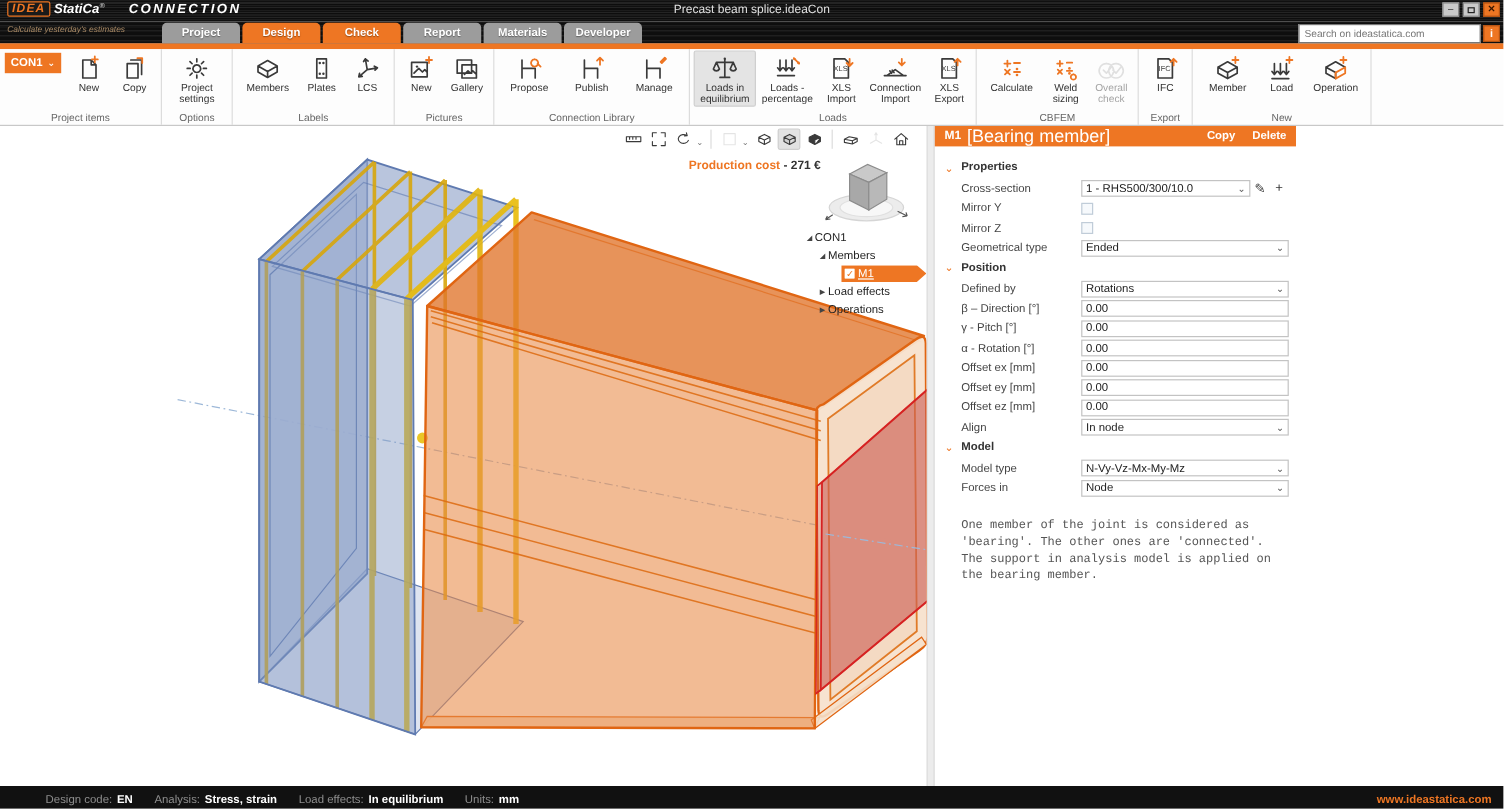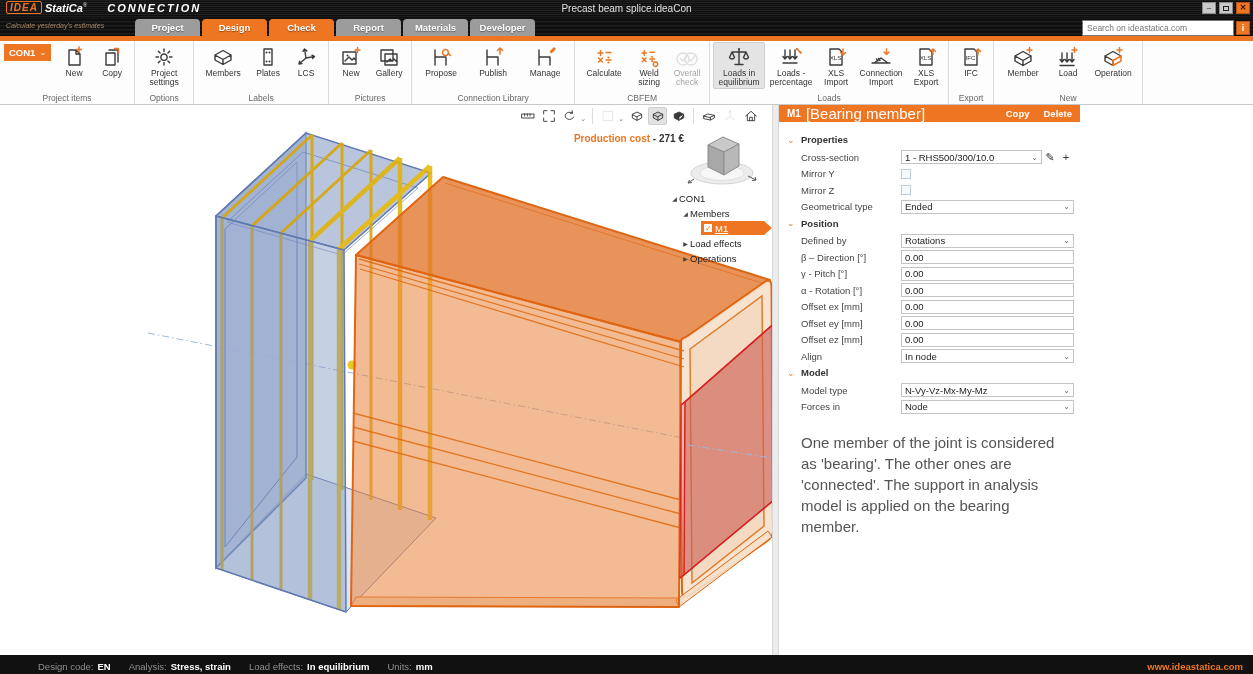--- a/index.html
+++ b/index.html
@@ -99,21 +99,21 @@
   .sec-header { display:flex; align-items:center; margin:4px 0 5px 0; }
   .sec-chev { color:#ee7623; font-size:9px; width:14px; }
   .sec-title { font-weight:bold; color:#333; font-size:9.5px; }
   .prow { display:flex; align-items:center; margin:0 0 2.5px 14px; height:14px; }
   .prow .plabel { width:100px; flex:none; color:#444; }
   .pctrl { flex:1; height:14px; border:1px solid #c3c3c3; background:#fff; color:#222;
     display:flex; align-items:center; padding:0 3px; position:relative; }
   .pctrl .chev { position:absolute; right:3px; font-size:8px; color:#666; }
   .pcheck { width:10px; height:10px; border:1px solid #c0ccd8; background:#f6f9fc; }
   .extra-ic { width:16px; text-align:center; color:#333; font-size:11px; flex:none; }
-  .panel-info { margin:18px 4px 0 14px; color:#555; font-size:15px; line-height:1.4; }
+  .panel-info { margin:18px 4px 0 14px; color:#555; font-size:10px; line-height:1.4;font-family:Liberation Mono, monospace; }
 
   
   .statusbar { height:19px; background:#111; display:flex; align-items:center; padding:4px 10px 0 38px; gap:18px; }
   .sb-item { display:flex; gap:4px; font-size:9.5px; }
   .sb-label { color:#8f8f8f; }
   .sb-value { color:#fff; font-weight:bold; }
   .sb-site { margin-left:auto; color:#ee7623; font-weight:bold; font-size:9.5px; }
 </style>
 </head>
 <body>
@@ -257,47 +257,20 @@
               <path d="M6 20V5 M6 12h11 M17 20v-8" fill="none" stroke="#3a3a3a" stroke-width="1.4" stroke-linecap="round" stroke-linejoin="round"></path>
               <path d="M17.5 6.5 21 3l1 1-3.5 3.5z" fill="none" stroke="#ee7623" stroke-width="1.5" stroke-linecap="round" stroke-linejoin="round"></path>
             </svg></div>
           <div class="rlabel">Manage</div>
         </div>
       </div>
       <div class="rgroup-label">Connection Library</div>
     </div>
     <div class="rgroup">
       <div class="rrow">
-        <div class="rbtn wide">
-          <div class="ric"><svg viewBox="0 0 24 24">
-              <path d="M6 8h5 M8.5 5.5v5 M6.5 17l4-4 M6.5 13l4 4 M14 7.5h5 M14 15h5" fill="none" stroke="#ee7623" stroke-width="1.5" stroke-linecap="round" stroke-linejoin="round"></path>
-              <circle cx="16.5" cy="12.5" r="1.1" fill="#ee7623"></circle>
-              <circle cx="16.5" cy="17.5" r="1.1" fill="#ee7623"></circle>
-            </svg></div>
-          <div class="rlabel">Calculate</div>
-        </div>
-        <div class="rbtn">
-          <div class="ric"><svg viewBox="0 0 24 24">
-              <path d="M5 8h4.5 M7.25 5.75v4.5 M5.5 16.5l3.5-3.5 M5.5 13l3.5 3.5 M13 7.2h4.5 M13 14h4.5 M18.5 17a2.2 2.2 0 1 0 .01 0" fill="none" stroke="#ee7623" stroke-width="1.5" stroke-linecap="round" stroke-linejoin="round"></path>
-              <circle cx="15.2" cy="12" r="1.1" fill="#ee7623"></circle>
-              <circle cx="15.2" cy="16.2" r="1.1" fill="#ee7623"></circle>
-            </svg></div>
-          <div class="rlabel">Weld sizing</div>
-        </div>
-        <div class="rbtn disabled">
-          <div class="ric"><svg viewBox="0 0 24 24">
-              <path d="M8 8a6 6 0 1 0 .01 0 M5.5 13.5 8 16l4-5 M16 8a6 6 0 1 0 .01 0 M13.5 13.5 16 16l4-5" fill="none" stroke="#bdbdbd" stroke-width="1.4" stroke-linecap="round" stroke-linejoin="round"></path>
-            </svg></div>
-          <div class="rlabel">Overall check</div>
-        </div>
-      </div>
-      <div class="rgroup-label">CBFEM</div>
-    </div>
-    <div class="rgroup">
-      <div class="rrow">
         <div class="rbtn wide selected">
           <div class="ric"><svg viewBox="0 0 24 24">
               <path d="M12 4.5v15 M8 19.5h8 M5 7h14 M5 7l-2.5 5.5a2.8 2.8 0 0 0 5 0z M19 7l-2.5 5.5a2.8 2.8 0 0 0 5 0z" fill="none" stroke="#3a3a3a" stroke-width="1.4" stroke-linecap="round" stroke-linejoin="round"></path>
               <circle cx="12" cy="4" r="1" fill="#3a3a3a"></circle>
             </svg></div>
           <div class="rlabel">Loads in equilibrium</div>
         </div>
         <div class="rbtn wide">
           <div class="ric"><svg viewBox="0 0 24 24">
               <path d="M6 5v9 M4 11.5 6 14l2-2.5 M11 5v9 M9 11.5 11 14l2-2.5 M16 5v9 M14 11.5 16 14l2-2.5 M4 18h14" fill="none" stroke="#3a3a3a" stroke-width="1.4" stroke-linecap="round" stroke-linejoin="round"></path>
@@ -325,20 +298,47 @@
         <div class="rbtn">
           <div class="ric"><svg viewBox="0 0 24 24">
               <path d="M6 4h9l3 3v13H6z" fill="none" stroke="#3a3a3a" stroke-width="1.4" stroke-linecap="round" stroke-linejoin="round"></path>
               <path d="M19 9.5V4 M16.5 6.5 19 4l2.5 2.5" fill="none" stroke="#ee7623" stroke-width="1.5" stroke-linecap="round" stroke-linejoin="round"></path>
               <text x="11.5" y="14.5" text-anchor="middle" font-size="6.2" fill="#3a3a3a" font-family="Liberation Sans, sans-serif">XLS</text>
             </svg></div>
           <div class="rlabel">XLS Export</div>
         </div>
       </div>
       <div class="rgroup-label">Loads</div>
+    </div>
+    <div class="rgroup">
+      <div class="rrow">
+        <div class="rbtn wide">
+          <div class="ric"><svg viewBox="0 0 24 24">
+              <path d="M6 8h5 M8.5 5.5v5 M6.5 17l4-4 M6.5 13l4 4 M14 7.5h5 M14 15h5" fill="none" stroke="#ee7623" stroke-width="1.5" stroke-linecap="round" stroke-linejoin="round"></path>
+              <circle cx="16.5" cy="12.5" r="1.1" fill="#ee7623"></circle>
+              <circle cx="16.5" cy="17.5" r="1.1" fill="#ee7623"></circle>
+            </svg></div>
+          <div class="rlabel">Calculate</div>
+        </div>
+        <div class="rbtn">
+          <div class="ric"><svg viewBox="0 0 24 24">
+              <path d="M5 8h4.5 M7.25 5.75v4.5 M5.5 16.5l3.5-3.5 M5.5 13l3.5 3.5 M13 7.2h4.5 M13 14h4.5 M18.5 17a2.2 2.2 0 1 0 .01 0" fill="none" stroke="#ee7623" stroke-width="1.5" stroke-linecap="round" stroke-linejoin="round"></path>
+              <circle cx="15.2" cy="12" r="1.1" fill="#ee7623"></circle>
+              <circle cx="15.2" cy="16.2" r="1.1" fill="#ee7623"></circle>
+            </svg></div>
+          <div class="rlabel">Weld sizing</div>
+        </div>
+        <div class="rbtn disabled">
+          <div class="ric"><svg viewBox="0 0 24 24">
+              <path d="M8 8a6 6 0 1 0 .01 0 M5.5 13.5 8 16l4-5 M16 8a6 6 0 1 0 .01 0 M13.5 13.5 16 16l4-5" fill="none" stroke="#bdbdbd" stroke-width="1.4" stroke-linecap="round" stroke-linejoin="round"></path>
+            </svg></div>
+          <div class="rlabel">Overall check</div>
+        </div>
+      </div>
+      <div class="rgroup-label">CBFEM</div>
     </div>
     <div class="rgroup">
       <div class="rrow">
         <div class="rbtn">
           <div class="ric"><svg viewBox="0 0 24 24">
               <path d="M6 4h9l3 3v13H6z" fill="none" stroke="#3a3a3a" stroke-width="1.4" stroke-linecap="round" stroke-linejoin="round"></path>
               <path d="M19 9.5V4 M16.5 6.5 19 4l2.5 2.5" fill="none" stroke="#ee7623" stroke-width="1.5" stroke-linecap="round" stroke-linejoin="round"></path>
               <text x="11.5" y="14.5" text-anchor="middle" font-size="6.2" fill="#3a3a3a" font-family="Liberation Sans, sans-serif">IFC</text>
             </svg></div>
           <div class="rlabel">IFC</div>

